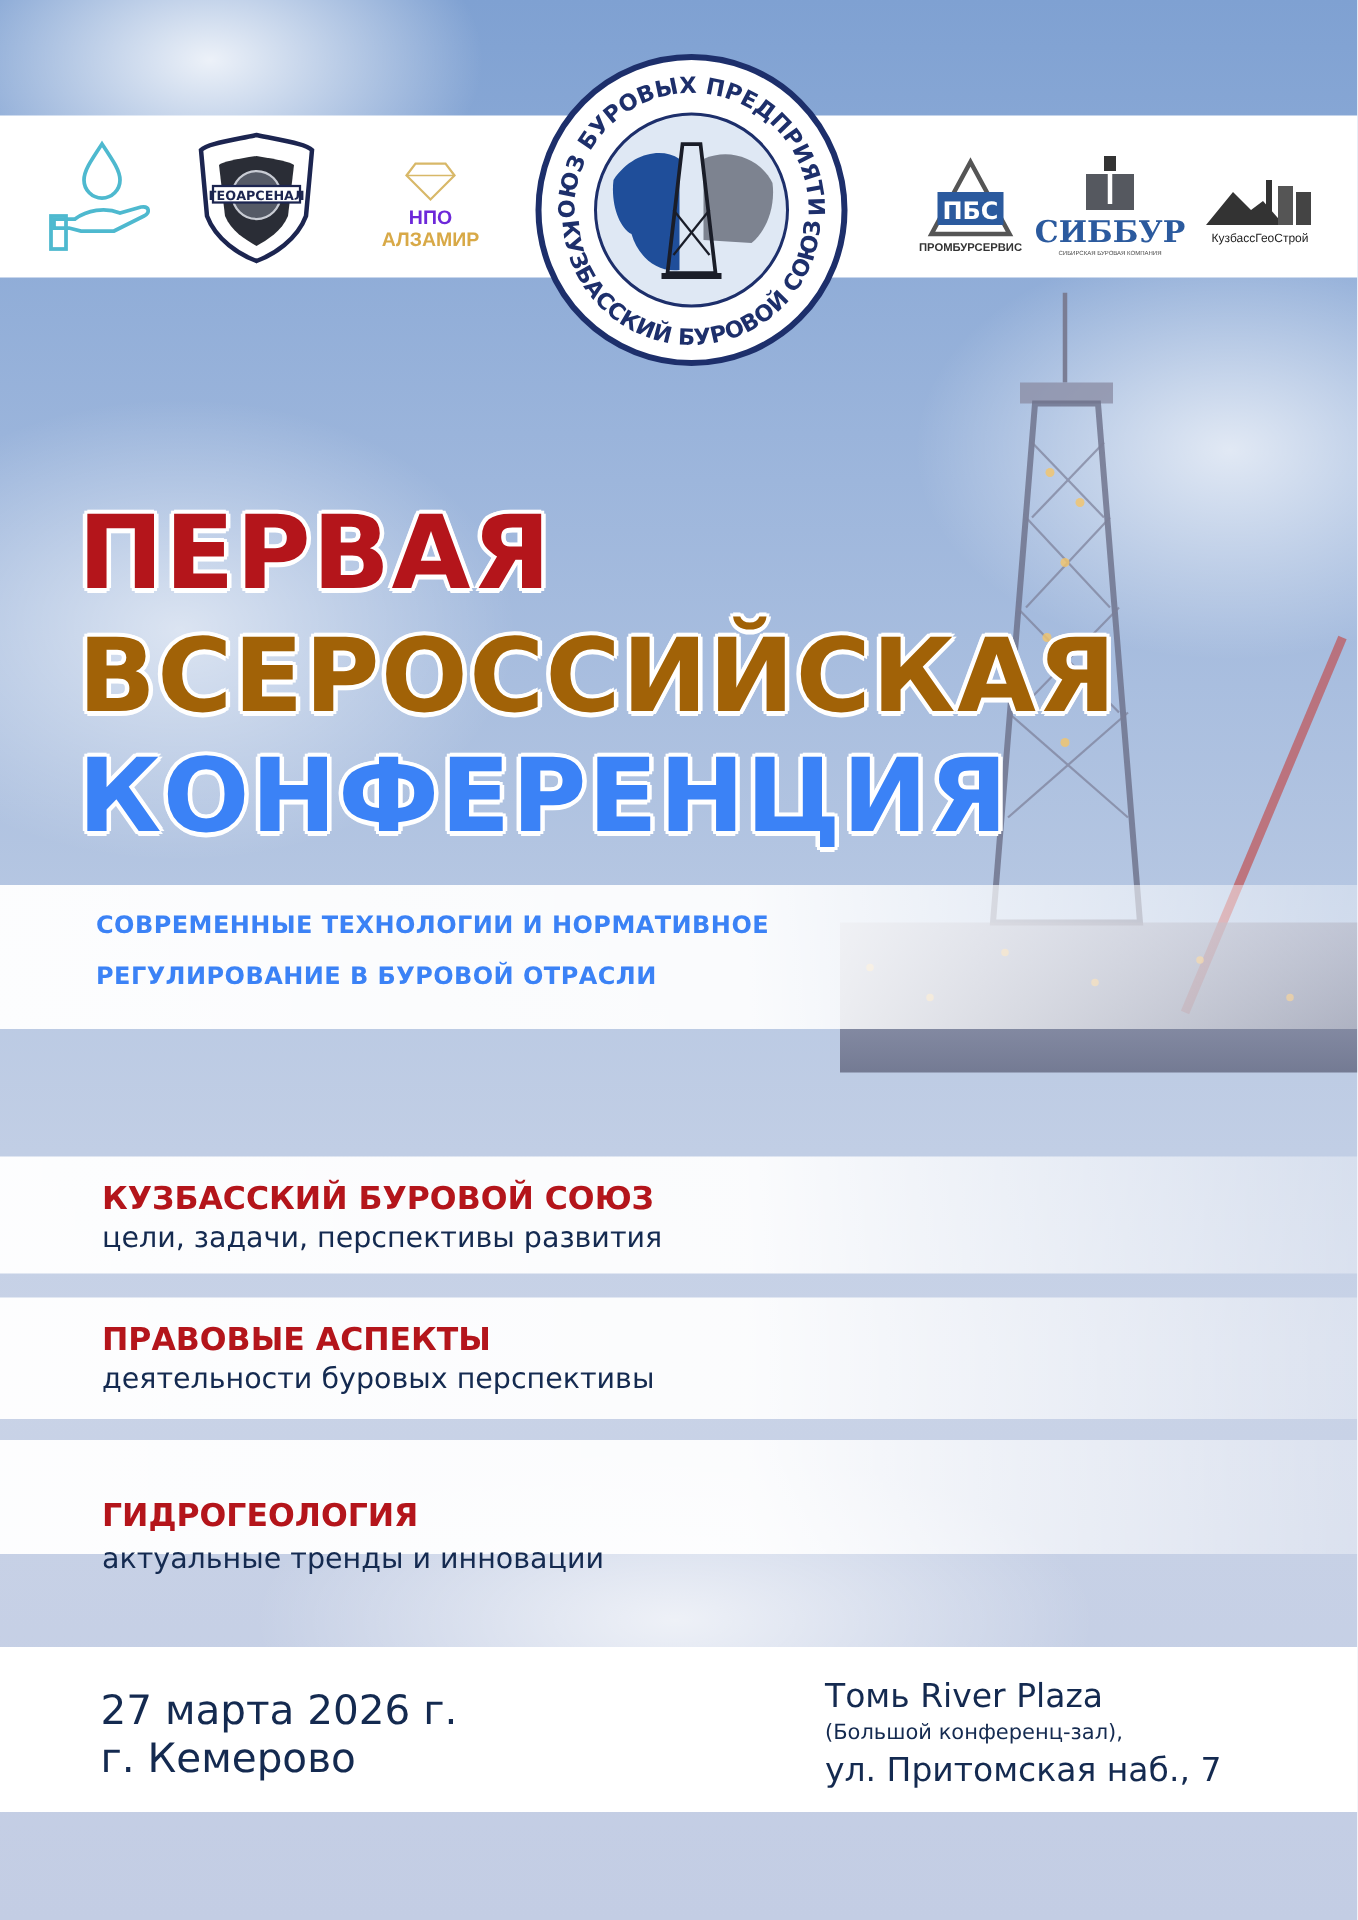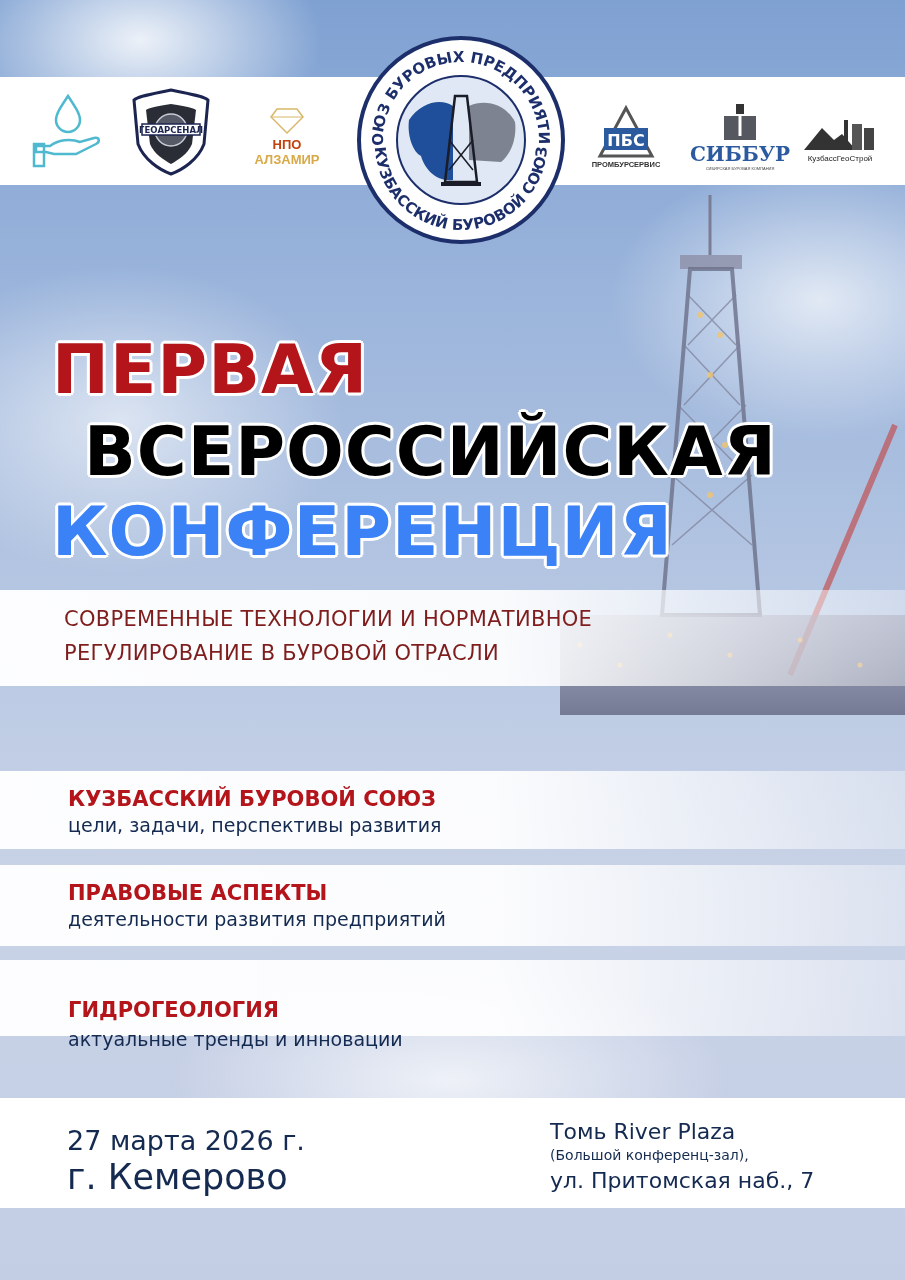--- a/index.html
+++ b/index.html
@@ -15,23 +15,23 @@
   }
   
   .rig { position:absolute; left:560px; top:195px; width:345px; height:560px; }
   .band { position:absolute; left:0; width:905px; background:linear-gradient(90deg, rgba(255,255,255,0.96) 0%, rgba(255,255,255,0.93) 55%, rgba(255,255,255,0.55) 85%, rgba(255,255,255,0.35) 100%); }
   .logo-band { position:absolute; left:0; top:77px; width:905px; height:108px; background:#fff; }
   .logo { position:absolute; display:flex; flex-direction:column; align-items:center; justify-content:center; }
   .seal { position:absolute; left:357px; top:36px; width:208px; height:208px; border-radius:50%; background:#fff; border:4px solid #1d2f6b; box-sizing:border-box; }
   .title { position:absolute; left:52px; font-weight:900; font-family:"DejaVu Sans", sans-serif; letter-spacing:1px;
     -webkit-text-stroke:0; text-shadow: 3px 0 #fff, -3px 0 #fff, 0 3px #fff, 0 -3px #fff, 2px 2px #fff, -2px -2px #fff, 2px -2px #fff, -2px 2px #fff; }
   .t1 { top:330px; font-size:68px; color:#b4151b; }
-  .t2 { top:412px; font-size:68px; color:#000000;margin-left:32px; }
+  .t2 { top:412px; font-size:68px; color:#a16207; }
   .t3 { top:492px; font-size:68px; color:#3b82f6; }
-  .sub { position:absolute; left:64px; font-weight:normal; font-size:21px; color:#7f1d1d; font-family:"DejaVu Sans", sans-serif; letter-spacing:0.3px; }
+  .sub { position:absolute; left:64px; font-weight:bold; font-size:16px; color:#3b82f6; font-family:"DejaVu Sans", sans-serif; letter-spacing:0.3px; }
   .item-h { position:absolute; left:68px; font-weight:bold; font-size:21px; color:#b4151b; font-family:"DejaVu Sans", sans-serif; }
   .item-s { position:absolute; left:68px; font-size:19px; color:#142a50; font-family:"DejaVu Sans", sans-serif; }
   .foot { position:absolute; font-family:"DejaVu Sans", sans-serif; color:#142a50; }
 </style>
 </head>
 <body>
 
 <div class="bg"></div>
 
 <svg class="rig" viewBox="0 0 345 560">
@@ -92,21 +92,21 @@
     <rect x="10" y="36" width="58" height="11" fill="#fff" stroke="#1c2550" stroke-width="1.5"></rect>
     <text x="39" y="45" text-anchor="middle" font-size="8.5" font-weight="bold" font-family="DejaVu Sans, sans-serif" fill="#1c2550">ГЕОАРСЕНАЛ</text>
   </svg>
 </div>
 
 <div class="logo" style="left:244px;top:90px;width:86px;height:86px;">
   <svg width="40" height="38" viewBox="0 0 40 38">
     <polygon points="10,10 30,10 36,18 20,34 4,18" fill="none" stroke="#d8b868" stroke-width="1.5"></polygon>
     <line x1="4" y1="18" x2="36" y2="18" stroke="#d8b868" stroke-width="1"></line>
   </svg>
-  <div style="color:#c2410c;font-weight:bold;font-size:13px;line-height:15px;">НПО</div>
+  <div style="color:#6d28d9;font-weight:bold;font-size:13px;line-height:15px;">НПО</div>
   <div style="color:#d8a947;font-weight:bold;font-size:13px;line-height:15px;">АЛЗАМИР</div>
 </div>
 
 <div class="seal">
   <svg width="200" height="200" viewBox="0 0 200 200">
     <defs>
       <path id="arcTop" d="M 22 100 A 78 78 0 0 1 178 100"></path>
       <path id="arcBot" d="M 14 104 A 86 86 0 0 0 186 104"></path>
     </defs>
     <circle cx="100" cy="100" r="64" fill="#dfe8f4" stroke="#1d2f6b" stroke-width="2"></circle>
@@ -114,21 +114,21 @@
     <path d="M108 66 C126 58 146 66 154 82 C156 98 150 114 140 122 L108 120Z" fill="#7d8390"></path>
     <polygon points="94,56 106,56 116,142 84,142" fill="none" stroke="#1a1d28" stroke-width="2.5"></polygon>
     <line x1="88" y1="100" x2="112" y2="130" stroke="#1a1d28" stroke-width="1.5"></line>
     <line x1="112" y1="100" x2="88" y2="130" stroke="#1a1d28" stroke-width="1.5"></line>
     <rect x="80" y="142" width="40" height="4" fill="#1a1d28"></rect>
     <text font-size="15" font-weight="bold" fill="#1d2f6b" font-family="DejaVu Sans, sans-serif"><textPath href="#arcTop" startOffset="50%" text-anchor="middle">СОЮЗ БУРОВЫХ ПРЕДПРИЯТИЙ</textPath></text>
     <text font-size="15" font-weight="bold" fill="#1d2f6b" font-family="DejaVu Sans, sans-serif"><textPath href="#arcBot" startOffset="50%" text-anchor="middle">КУЗБАССКИЙ БУРОВОЙ СОЮЗ</textPath></text>
   </svg>
 </div>
 
-<div class="logo" style="left:591px;top:100px;width:70px;height:72px;">
+<div class="logo" style="left:612px;top:100px;width:70px;height:72px;">
   <svg width="60" height="56" viewBox="0 0 60 56">
     <polygon points="30,4 56,52 4,52" fill="none" stroke="#555" stroke-width="3"></polygon>
     <rect x="8" y="24" width="44" height="22" fill="#2b5a9e"></rect>
     <text x="30" y="42" text-anchor="middle" font-size="16" font-weight="bold" fill="#fff" font-family="DejaVu Sans, sans-serif">ПБС</text>
   </svg>
   <div style="font-size:7.5px;font-weight:bold;color:#333;">ПРОМБУРСЕРВИС</div>
 </div>
 
 <div class="logo" style="left:700px;top:96px;width:80px;height:80px;">
   <svg width="40" height="40" viewBox="0 0 40 40">
@@ -157,24 +157,24 @@
 <div class="band" style="top:590px;height:96px;"></div>
 <div class="sub" style="top:607px;">СОВРЕМЕННЫЕ ТЕХНОЛОГИИ И НОРМАТИВНОЕ</div>
 <div class="sub" style="top:641px;">РЕГУЛИРОВАНИЕ В БУРОВОЙ ОТРАСЛИ</div>
 
 <div class="band" style="top:771px;height:78px;"></div>
 <div class="item-h" style="top:787px;">КУЗБАССКИЙ БУРОВОЙ СОЮЗ</div>
 <div class="item-s" style="top:814px;">цели, задачи, перспективы развития</div>
 
 <div class="band" style="top:865px;height:81px;"></div>
 <div class="item-h" style="top:881px;">ПРАВОВЫЕ АСПЕКТЫ</div>
-<div class="item-s" style="top:908px;">деятельности развития предприятий</div>
+<div class="item-s" style="top:908px;">деятельности буровых перспективы</div>
 
 <div class="band" style="top:960px;height:76px;"></div>
 <div class="item-h" style="top:974px;margin-top:24px;">ГИДРОГЕОЛОГИЯ</div>
 <div class="item-s" style="top:1028px;">актуальные тренды и инновации</div>
 
 <div style="position:absolute;left:0;top:1098px;width:905px;height:110px;background:#fff;"></div>
 <div class="foot" style="left:67px;top:1125px;font-size:27px;">27 марта 2026 г.</div>
-<div class="foot" style="left:67px;top:1157px;font-size:35px;">г. Кемерово</div>
+<div class="foot" style="left:67px;top:1157px;font-size:27px;">г. Кемерово</div>
 <div class="foot" style="left:550px;top:1119px;font-size:22px;">Томь River Plaza</div>
 <div class="foot" style="left:550px;top:1147px;font-size:14px;">(Большой конференц-зал),</div>
 <div class="foot" style="left:550px;top:1168px;font-size:22px;">ул. Притомская наб., 7</div>
 
 </body></html>

